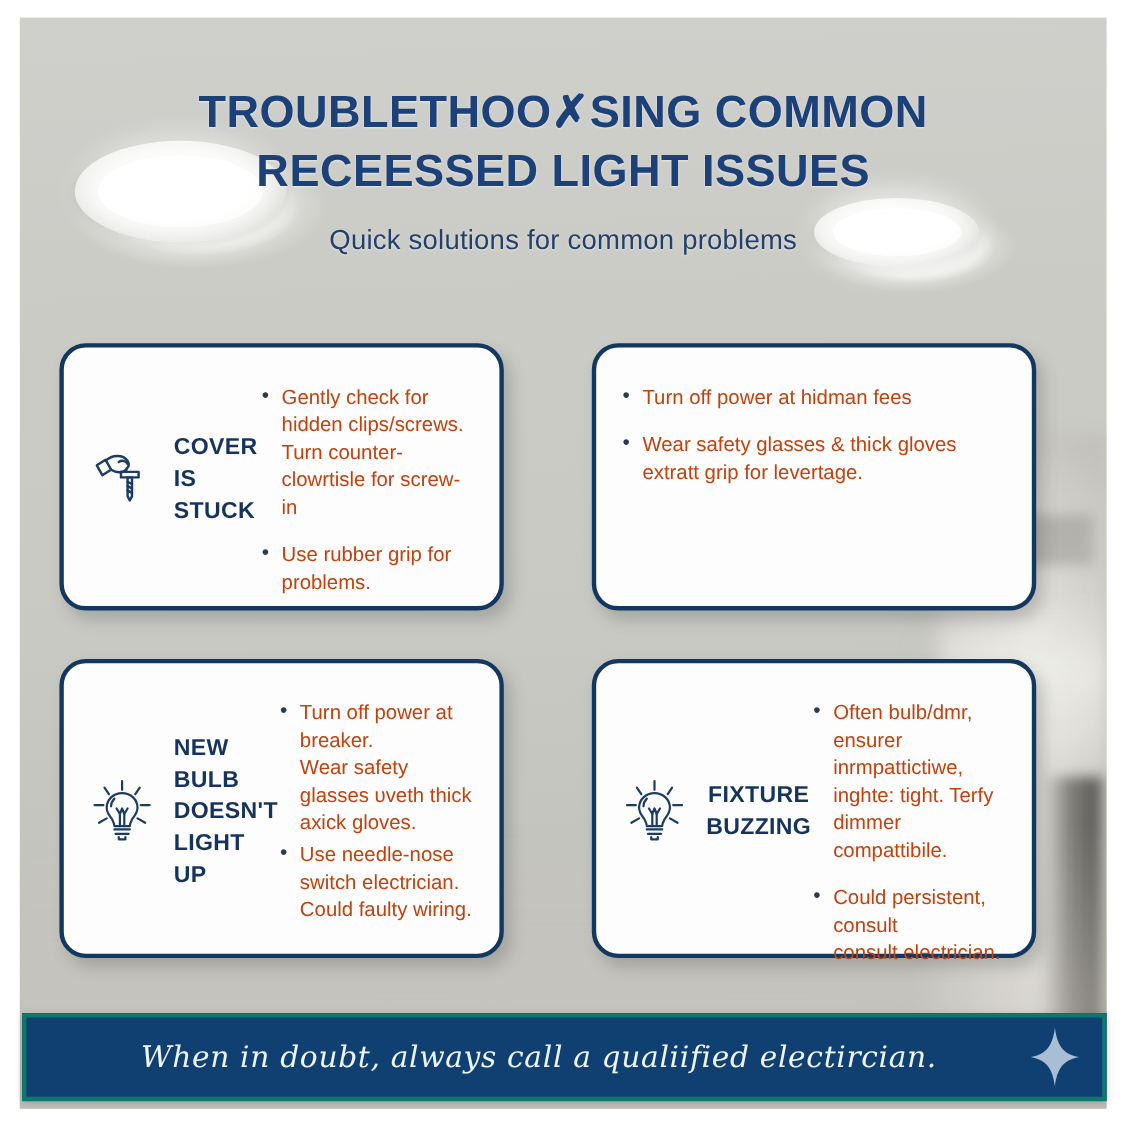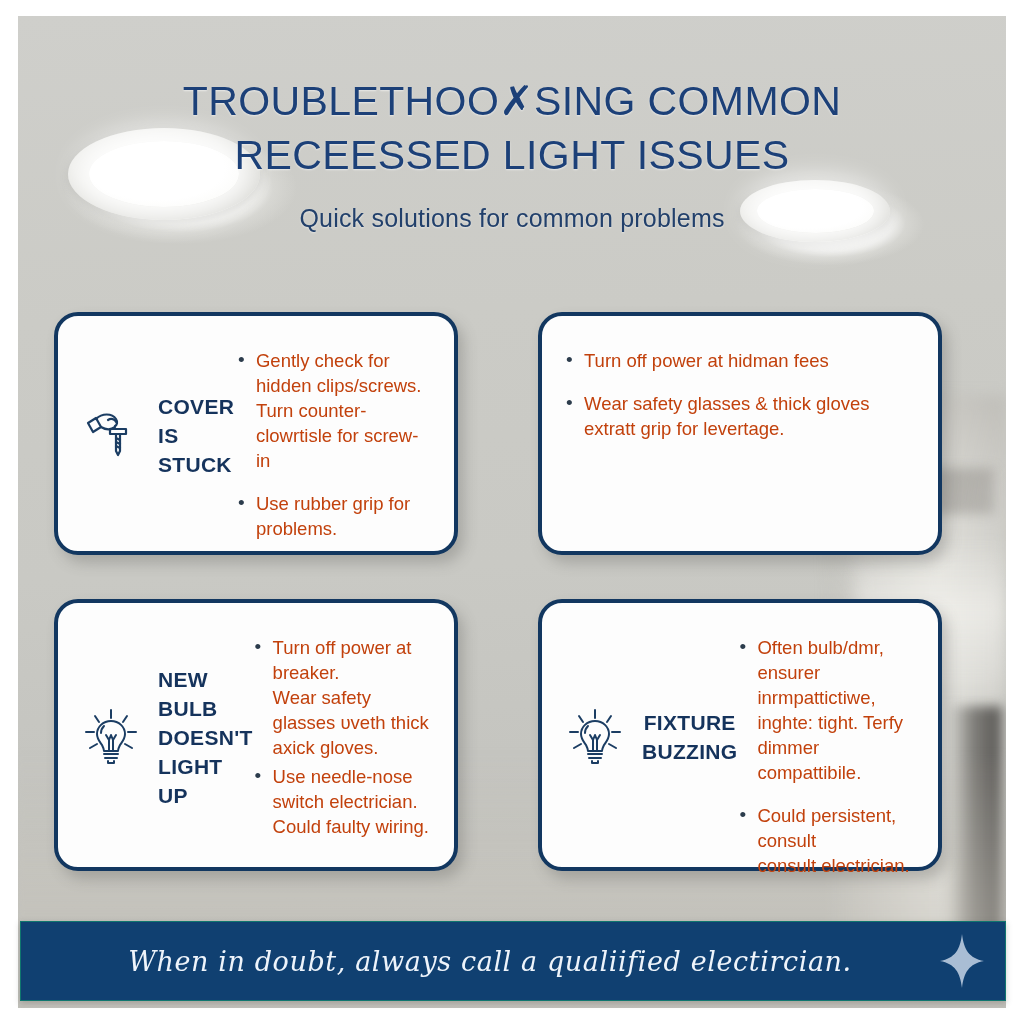--- a/index.html
+++ b/index.html
@@ -118,21 +118,21 @@
     position: absolute;
     left: 0; right: 0;
     top: 74px;
     text-align: center;
     z-index: 5;
   }
   .title {
     color: #1c4078;
     font-size: 41px;
     line-height: 54px;
-    font-weight: normal;
+    font-weight: bold;
     letter-spacing: 0.4px;
     text-shadow: 0 1px 2px rgba(255,255,255,0.55);
     white-space: pre-line;
   }
   .subtitle {
     margin-top: 22px;
     color: #22406b;
     font-size: 25px;
     font-weight: normal;
     letter-spacing: 0.2px;
@@ -222,21 +222,21 @@
   .bullets.tight li { margin-bottom: 4px; }
 
   
   .footer {
     position: absolute;
     left: 20px;
     top: 921px;
     width: 986px;
     height: 80px;
     background: #104071;
-    border: 1px solid #0f766e;
+    border: 4px solid #0f766e;
     display: flex;
     align-items: center;
     z-index: 6;
     box-shadow: 0 2px 6px rgba(60,60,56,0.25);
   }
   .footer-text {
     flex: 1 1 auto;
     text-align: center;
     color: #eef4fb;
     font-family: "DejaVu Serif", serif;

